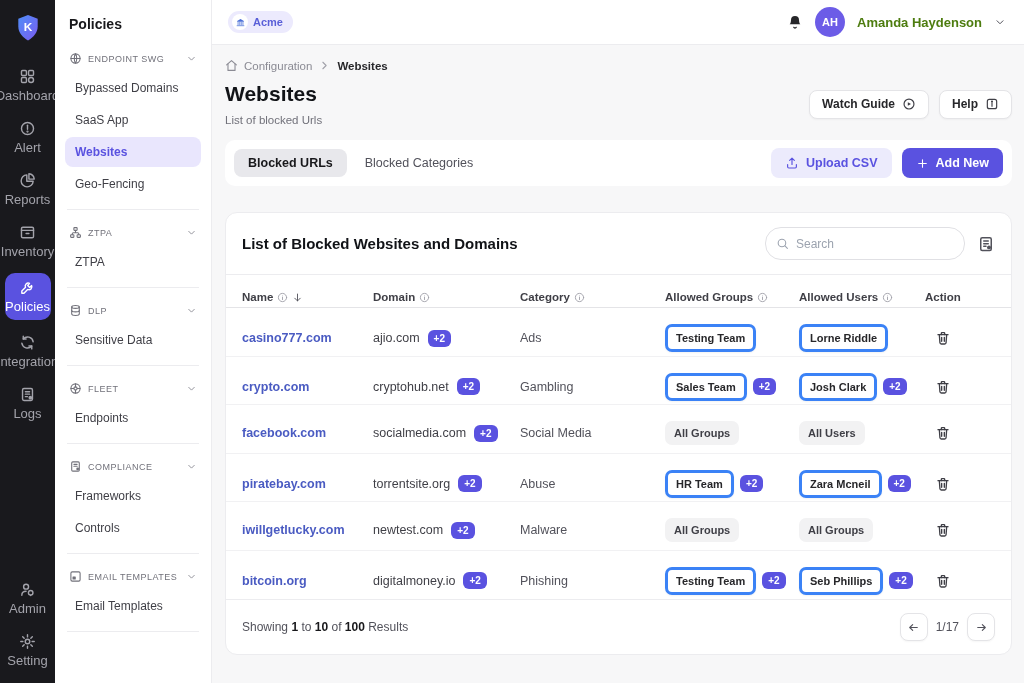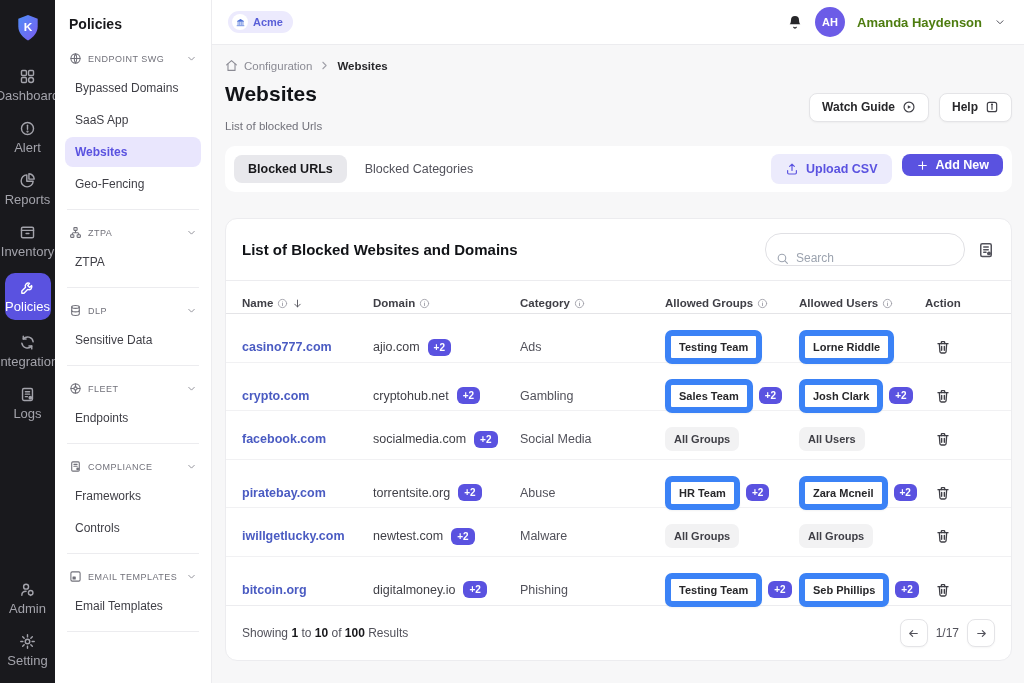--- a/index.html
+++ b/index.html
@@ -44,61 +44,61 @@
   .content { flex:1; padding:14px 12px 0 13px; overflow:hidden; }
 
   .breadcrumb { display:flex; align-items:center; gap:6px; color:#8b8b94; }
   .breadcrumb .icon { width:13px; height:13px; }
   .crumb { font-size:11.5px; color:#8b8b94; cursor:pointer; }
   .crumb-sep { width:10px; height:10px; color:#a1a1aa; }
   .crumb.current { color:#27272a; font-weight:700; cursor:default; }
 
   .page-head { display:flex; justify-content:space-between; align-items:center; margin-top:10px; }
   .page-title { font-size:21px; font-weight:700; color:#111317; }
-  .page-sub { font-size:11.5px; color:#71717a; margin-top:14px; }
+  .page-sub { font-size:11.5px; color:#71717a; margin-top:8px; }
   .head-actions { display:flex; gap:10px; }
   .ghost-btn { display:flex; align-items:center; gap:7px; background:#fff; border:1px solid #e4e4e7; border-radius:8px; height:29px; padding:0 12px; font-size:12px; font-weight:600; color:#27272a; cursor:pointer; box-shadow:0 1px 2px rgba(0,0,0,.04); font-family:inherit; }
   .ghost-btn .icon { width:14px; height:14px; color:#3f3f46; }
 
   .tabbar { margin-top:14px; background:#fff; border-radius:10px; height:46px; display:flex; align-items:center; justify-content:space-between; padding:0 9px; }
   .tabs { display:flex; align-items:center; gap:4px;justify-content:center; }
   .tab { font-size:12.5px; color:#52525b; padding:7px 14px; border-radius:8px; cursor:pointer; background:transparent; border:none; font-family:inherit; }
   .tab.active { background:#e8e8ec; color:#18181b; font-weight:700; }
   .bar-actions { display:flex; gap:10px; }
   .soft-btn { display:flex; align-items:center; gap:7px; background:#ecebfc; border:none; border-radius:8px; height:30px; padding:0 14px; font-size:12.5px; font-weight:600; color:#5a52e0; cursor:pointer; font-family:inherit; }
   .soft-btn .icon { width:14px; height:14px; }
-  .primary-btn { display:flex; align-items:center; gap:7px; background:#5a52e0; border:none; border-radius:8px; height:22px; padding:0 14px; font-size:12.5px; font-weight:600; color:#fff; cursor:pointer; font-family:inherit; }
+  .primary-btn { display:flex; align-items:center; gap:7px; background:#5a52e0; border:none; border-radius:8px; height:30px; padding:0 14px; font-size:12.5px; font-weight:600; color:#fff; cursor:pointer; font-family:inherit; }
   .primary-btn .icon { width:13px; height:13px; }
 
   
   .card { margin-top:26px; background:#fff; border:1px solid #ececef; border-radius:12px; overflow:hidden; }
   .card-head { display:flex; align-items:center; justify-content:space-between; padding:14px 16px; }
   .card-title { font-size:15px; font-weight:700; color:#111317; }
   .card-head-right { display:flex; align-items:center; gap:12px; }
-  .search-box { display:flex; align-items:flex-end; gap:7px; border:1px solid #e0e0e4; border-radius:16px; height:33px; width:200px; padding:0 10px; background:#fff; }
+  .search-box { display:flex; align-items:center; gap:7px; border:1px solid #e0e0e4; border-radius:16px; height:33px; width:200px; padding:0 10px; background:#fff; }
   .search-box .icon { width:13px; height:13px; color:#9ca3af; flex-shrink:0; }
   .search-box input { border:none; outline:none; font-size:12px; color:#27272a; width:100%; font-family:inherit; background:transparent; }
   .search-box input::placeholder { color:#9ca3af; }
   .doc-btn { width:18px; height:18px; color:#52525b; background:none; border:none; cursor:pointer; padding:0; }
   .doc-btn .icon { width:18px; height:18px; display:block; }
 
   .tgrid { display:grid; grid-template-columns:131px 147px 145px 134px 126px 1fr; align-items:center; padding:16px 16px; }
   .thead { height:30px; border-top:1px solid #ececef; border-bottom:1px solid #e4e4e7; }
   .th { display:flex; align-items:center; gap:4px; font-size:11.5px; font-weight:700; color:#3f3f46; }
   .th .info { width:11px; height:11px; color:#a1a1aa; }
   .th .sort { width:11px; height:11px; color:#52525b; cursor:pointer; }
   .trow { height:48.5px; border-bottom:1px solid #f1f1f3; }
   .trow:last-child { border-bottom:none; }
   .cell { display:flex; align-items:center; gap:8px; min-width:0; }
   .name-link { font-size:12.5px; font-weight:600; color:#4a5bc2; text-decoration:none; cursor:pointer; white-space:nowrap; }
   .domain-text { font-size:12.5px; color:#3f3f46; white-space:nowrap; }
   .plus-badge { background:#5a52e0; color:#fff; font-size:10px; font-weight:700; border-radius:6px; padding:3px 6px; cursor:pointer; flex-shrink:0; }
   .cat-text { font-size:12.5px; color:#52525b; }
   .chip { font-size:11px; font-weight:600; border-radius:7px; padding:5px 8px; white-space:nowrap; cursor:default; }
-  .chip.outline { background:#fff; border:6px solid #3b82f6; color:#27272a; box-shadow:0 1px 2px rgba(0,0,0,.05); }
+  .chip.outline { background:#fff; border:3px solid #3b82f6; color:#27272a; box-shadow:0 1px 2px rgba(0,0,0,.05); }
   .chip.filled { background:#f2f2f3; border:1px solid transparent; color:#3f3f46; }
   .chips { gap:6px; }
   .action-cell { padding-left:10px; }
   .trash-btn { background:none; border:none; cursor:pointer; width:16px; height:16px; color:#3f3f46; padding:0; }
   .trash-btn .icon { width:16px; height:16px; display:block; }
 
   .card-foot { display:flex; align-items:center; justify-content:space-between; padding:13px 16px; border-top:1px solid #ececef; }
   .showing { font-size:12px; color:#52525b; }
   .showing .b { font-weight:700; color:#18181b; }
   .pager { display:flex; align-items:center; gap:8px; }

